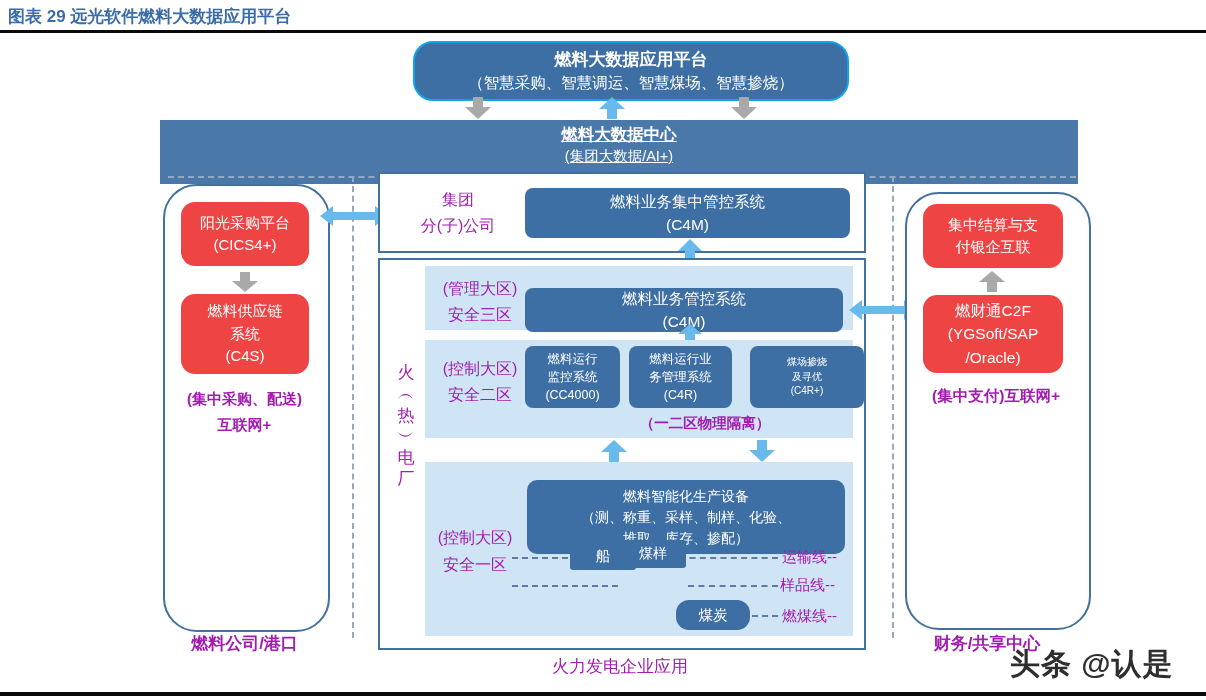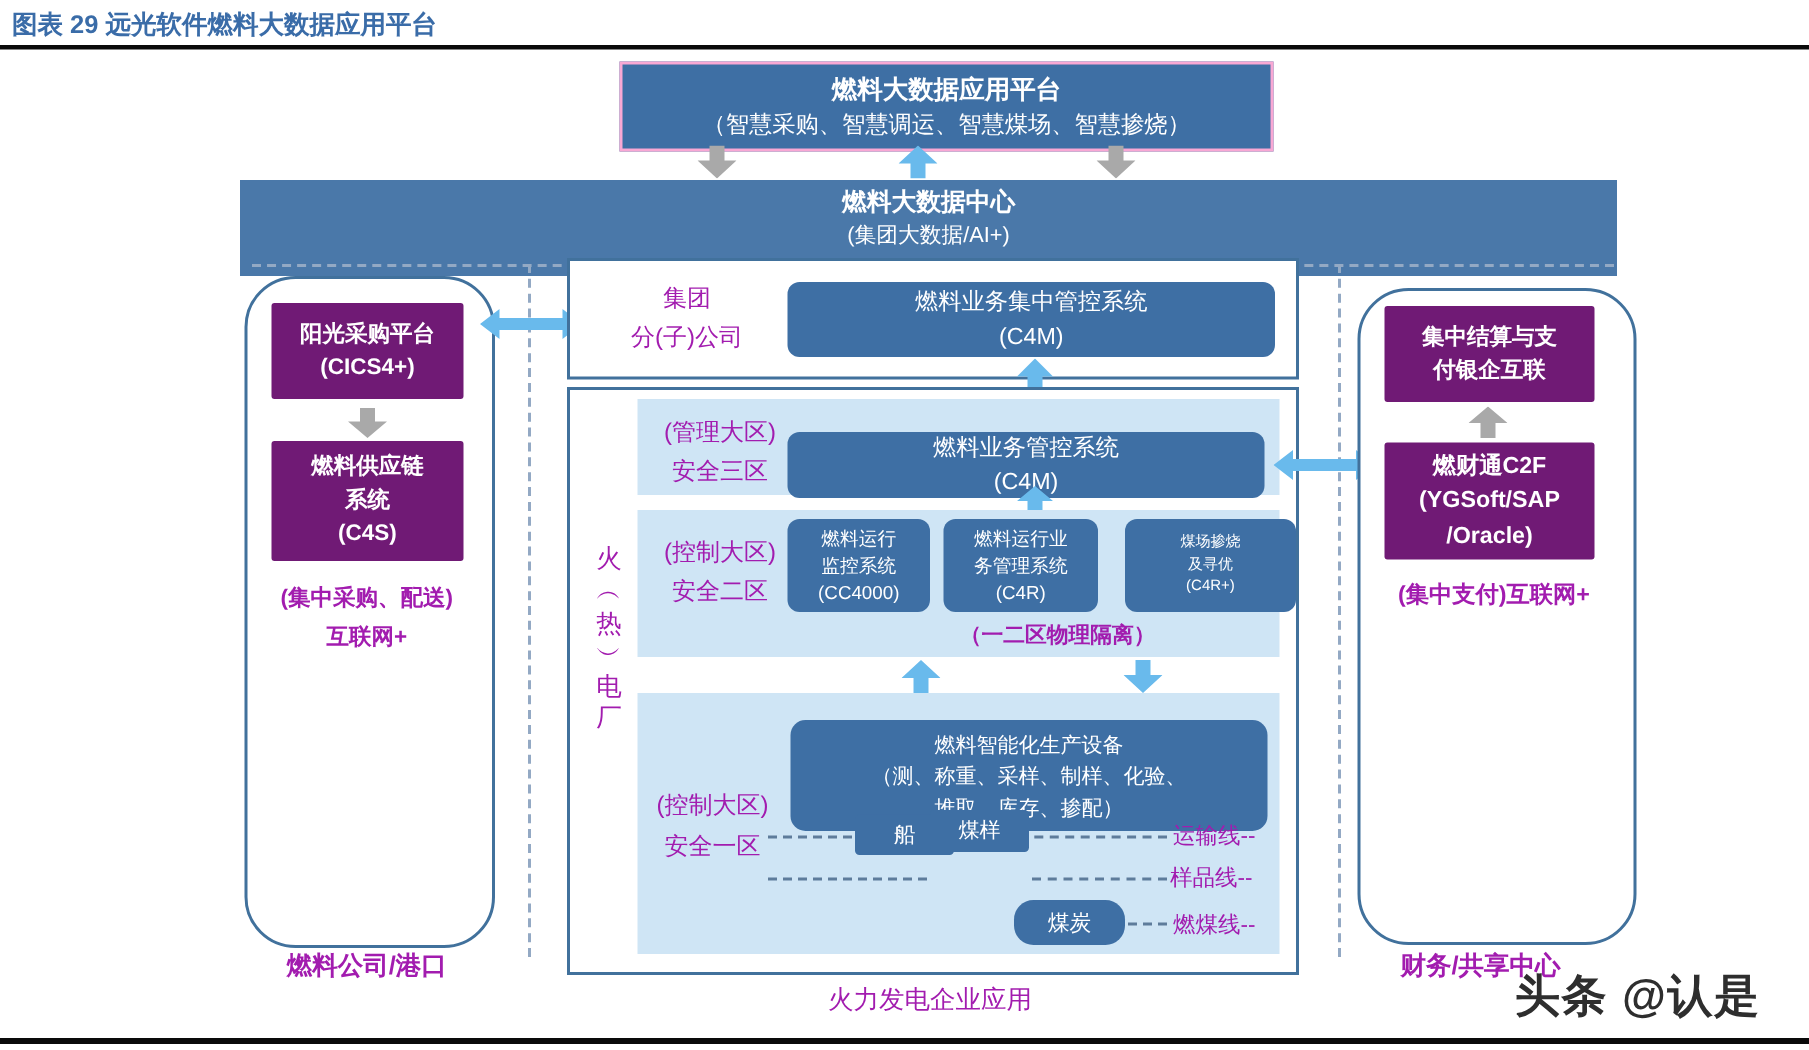--- a/index.html
+++ b/index.html
@@ -2,61 +2,61 @@
 <html><head>
 <meta charset="utf-8">
 <style>
   html,body{margin:0;padding:0;background:#fff;}
   .canvas{position:relative;width:1206px;height:700px;background:#fff;overflow:hidden;
           font-family:"Liberation Sans","DejaVu Sans",sans-serif;color:#111;}
   .abs{position:absolute;}
   [data-bind]{white-space:pre-line;}
   .center{display:flex;align-items:center;justify-content:center;text-align:center;}
   .darkbox{background:#3E6FA4;color:#fff;border-radius:8px;}
-  .medbox{background:#701a75;color:#fff;border-radius:2px;font-weight:bold;}
+  .medbox{background:#ef4444;color:#fff;border-radius:14px;}
   .band{background:#CFE5F5;}
   .wbox{background:#fff;border:2px solid #41719C;}
   .rounded-container{background:#fff;border:2px solid #41719C;border-radius:34px;}
   .dash-h{border-top:2px dashed #93A9C4;}
   .dash-v{border-left:2px dashed #93A9C4;}
   .flowdash{border-top:2px dashed #5E7C9B;}
   .blacklbl{color:#a21caf;text-align:center;}
   .rule{background:#0a0a0a;}
   svg{display:block;}
 </style>
 </head>
 <body>
 
 <div class="canvas">
 
   <div class="abs" style="left:8px;top:5px;font-size:17px;font-weight:bold;color:#3A6CA8;" data-bind="page.title">图表 29 远光软件燃料大数据应用平台</div>
   <div class="abs rule" style="left:0;top:30px;width:1206px;height:3px;"></div>
 
-  <div class="abs" style="left:413px;top:41px;width:432px;height:56px;background:#3E6FA4;border:2px solid #f9a8d4;border-radius:0;color:#fff;">
+  <div class="abs" style="left:413px;top:41px;width:432px;height:56px;background:#3E6FA4;border:2px solid #0ea5e9;border-radius:20px;color:#fff;">
     <div style="text-align:center;font-size:17px;font-weight:bold;margin-top:5px;" data-bind="platform_box.title">燃料大数据应用平台</div>
     <div style="text-align:center;font-size:15.5px;margin-top:2px;" data-bind="platform_box.subtitle">（智慧采购、智慧调运、智慧煤场、智慧掺烧）</div>
   </div>
 
   <div class="abs" style="left:465px;top:97px;">
     <svg width="26" height="22">
         <polygon points="8,0 18,0 18,10 26,10 13,22 0,10 8,10" fill="#A9A9A9"></polygon>
       </svg>
   </div>
   <div class="abs" style="left:599px;top:97px;">
     <svg width="26" height="22">
         <polygon points="8,22 18,22 18,12 26,12 13,0 0,12 8,12" fill="#69BAEC"></polygon>
       </svg>
   </div>
   <div class="abs" style="left:731px;top:97px;">
     <svg width="26" height="22">
         <polygon points="8,0 18,0 18,10 26,10 13,22 0,10 8,10" fill="#A9A9A9"></polygon>
       </svg>
   </div>
 
-  <div class="abs" style="left:160px;top:120px;width:918px;height:64px;background:#4A78A9;color:#fff;">
+  <div class="abs" style="left:160px;top:120px;width:918px;height:64px;background:#4A78A9;color:#fff;text-decoration:underline;">
     <div style="text-align:center;font-size:16.5px;font-weight:bold;margin-top:4px;" data-bind="center_bar.title">燃料大数据中心</div>
     <div style="text-align:center;font-size:14.5px;margin-top:1px;" data-bind="center_bar.subtitle">(集团大数据/AI+)</div>
   </div>
 
   <div class="abs dash-h" style="left:168px;top:176px;width:908px;"></div>
   <div class="abs dash-v" style="left:352px;top:176px;height:462px;"></div>
   <div class="abs dash-v" style="left:892px;top:176px;height:462px;"></div>
 
   <div class="abs rounded-container" style="left:163px;top:184px;width:163px;height:444px;"></div>
   <div class="abs medbox center" style="left:181px;top:202px;width:128px;height:64px;font-size:15px;line-height:1.5;" data-bind="left_panel.box_procurement">阳光采购平台

